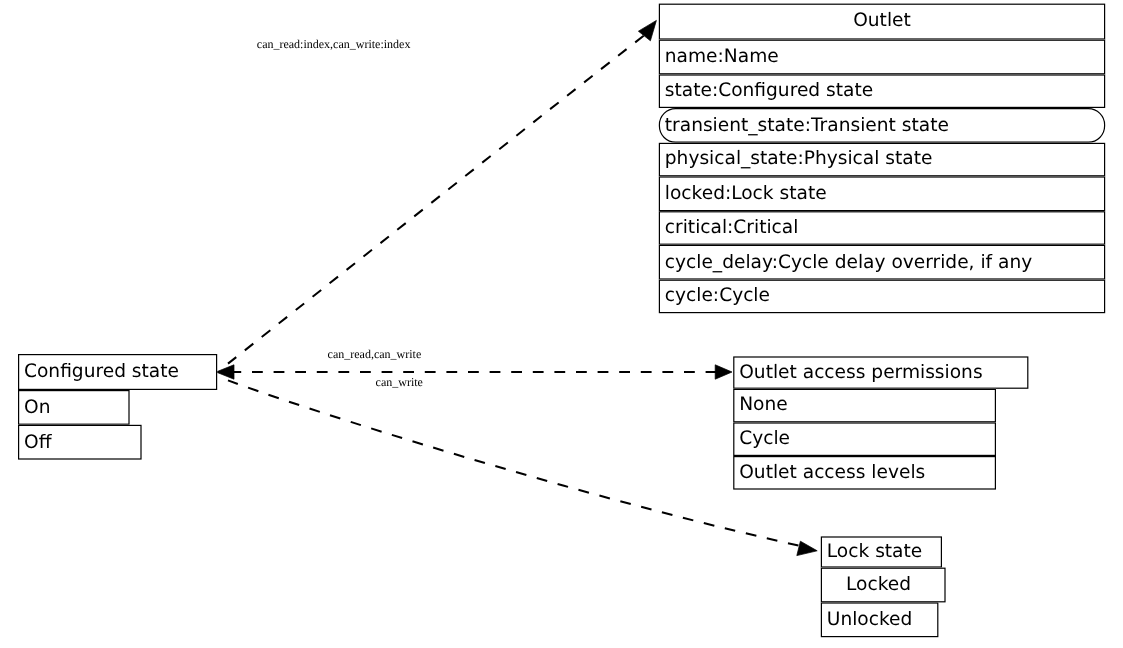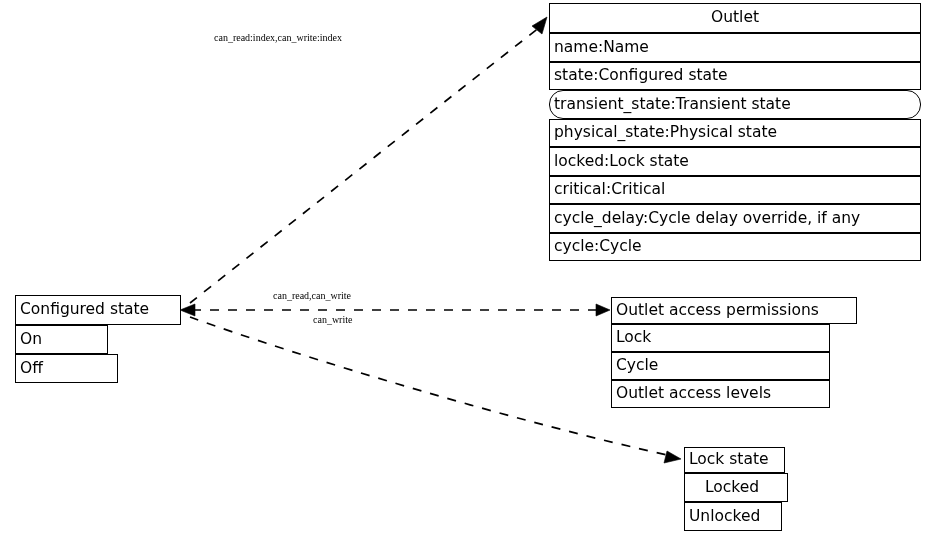--- a/index.html
+++ b/index.html
@@ -112,21 +112,21 @@
   </div>
 
   <div class="record">
     <div class="cell left" style="left:15px; top:295px; width:166px; height:30px;">Configured state</div>
     <div class="cell left" style="left:15px; top:325px; width:93px; height:29px;">On</div>
     <div class="cell left" style="left:15px; top:354px; width:103px; height:29px;">Off</div>
   </div>
 
   <div class="record">
     <div class="cell left" style="left:611px; top:297px; width:246px; height:27px;">Outlet access permissions</div>
-    <div class="cell left" style="left:611px; top:324px; width:219px; height:28px;">Lock</div>
+    <div class="cell left" style="left:611px; top:324px; width:219px; height:28px;">None</div>
     <div class="cell left" style="left:611px; top:352px; width:219px; height:28px;">Cycle</div>
     <div class="cell left" style="left:611px; top:380px; width:219px; height:28px;">Outlet access levels</div>
   </div>
 
   <div class="record">
     <div class="cell left" style="left:684px; top:447px; width:101px; height:26px;">Lock state</div>
     <div class="cell left" style="left:684px; top:473px; width:104px;  height:29px;padding-left:20px;">Locked</div>
     <div class="cell left" style="left:684px; top:502px; width:98px;  height:29px;">Unlocked</div>
   </div>
 

